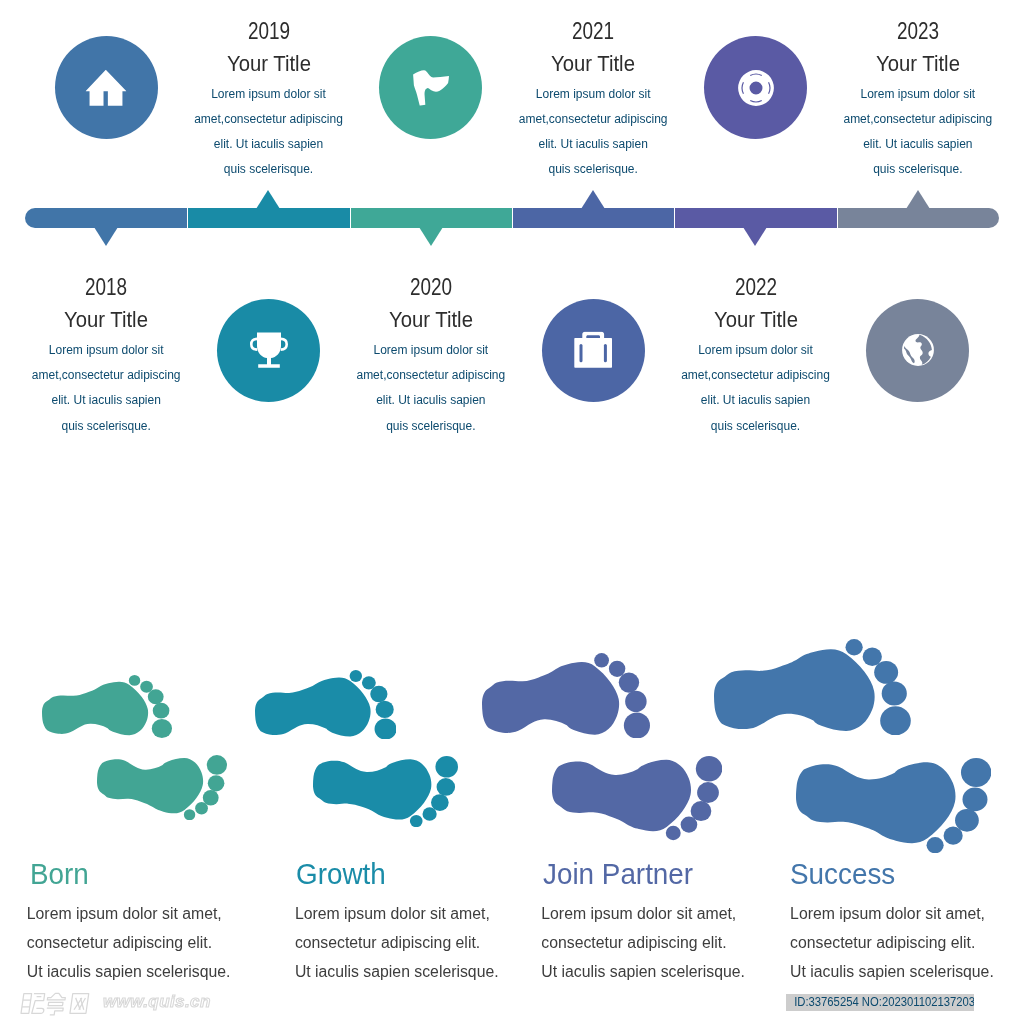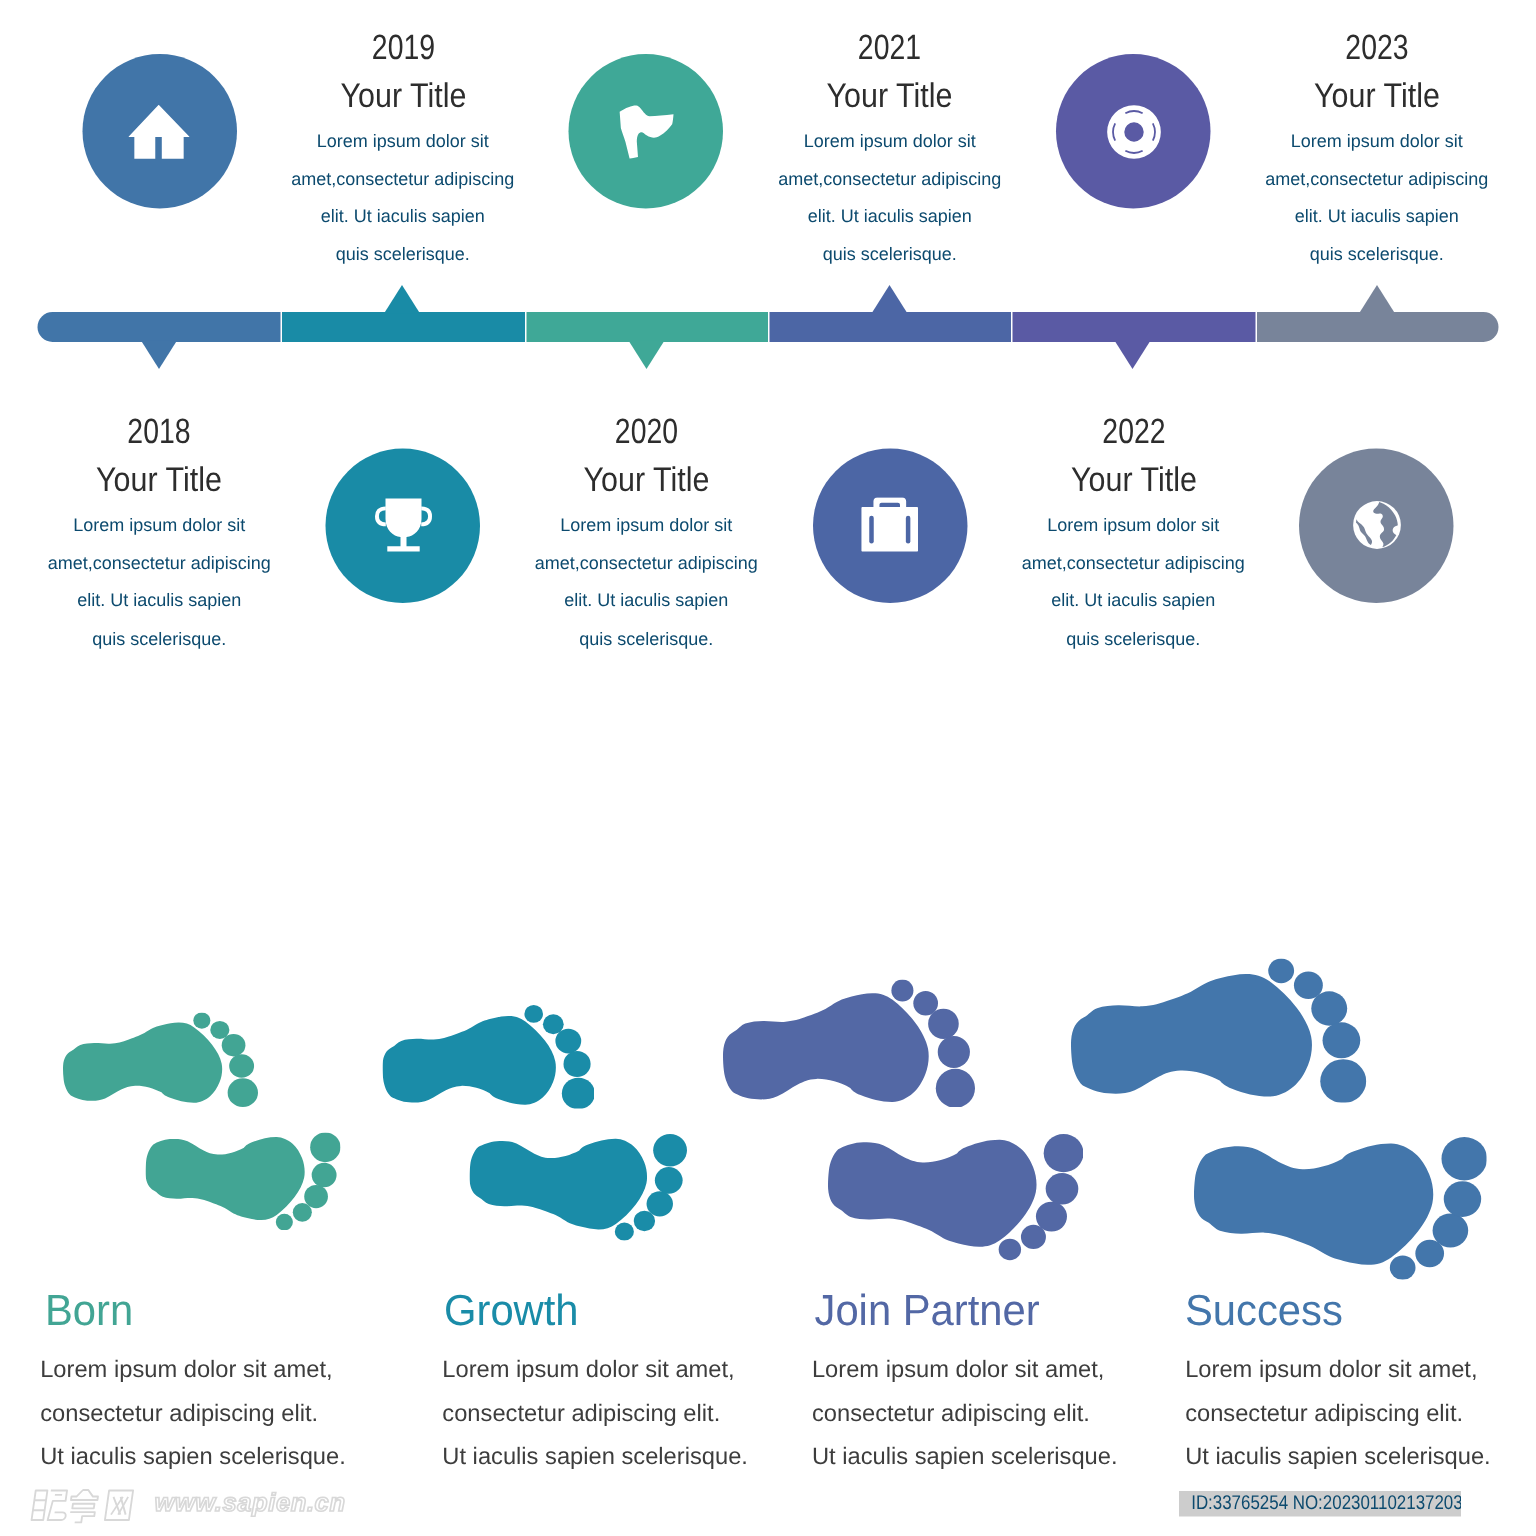--- a/index.html
+++ b/index.html
@@ -255,19 +255,19 @@
             <path d="M28.6 12.0 H42.4 V15.0 H28.6 Z"></path>
             <path d="M27.6 17.4 H43.4 V20.0 H35.6 V24.0 H31.4"></path>
             <path d="M50.6 3.5 H66.0 V22.5 H50.6 Z"></path>
             <path d="M54.0 7.6 L60.0 19.0"></path>
             <path d="M60.0 7.6 L54.0 19.0"></path>
             <path d="M58.6 7.6 L63.4 19.0"></path>
             <path d="M63.4 7.6 L58.6 19.0"></path>
           </g>
         </svg>
   </div>
-  <div class="wm-site" style="left:103px;top:993px;">www.sapien.cn</div>
+  <div class="wm-site" style="left:103px;top:993px;">www.quis.cn</div>
   <div class="wm-id" style="left:786px;top:994.4px;">
         <span>ID:33765254 NO:20230110213720362106</span>
       </div>
 </div>
 
 </div>
 
 </body></html>

